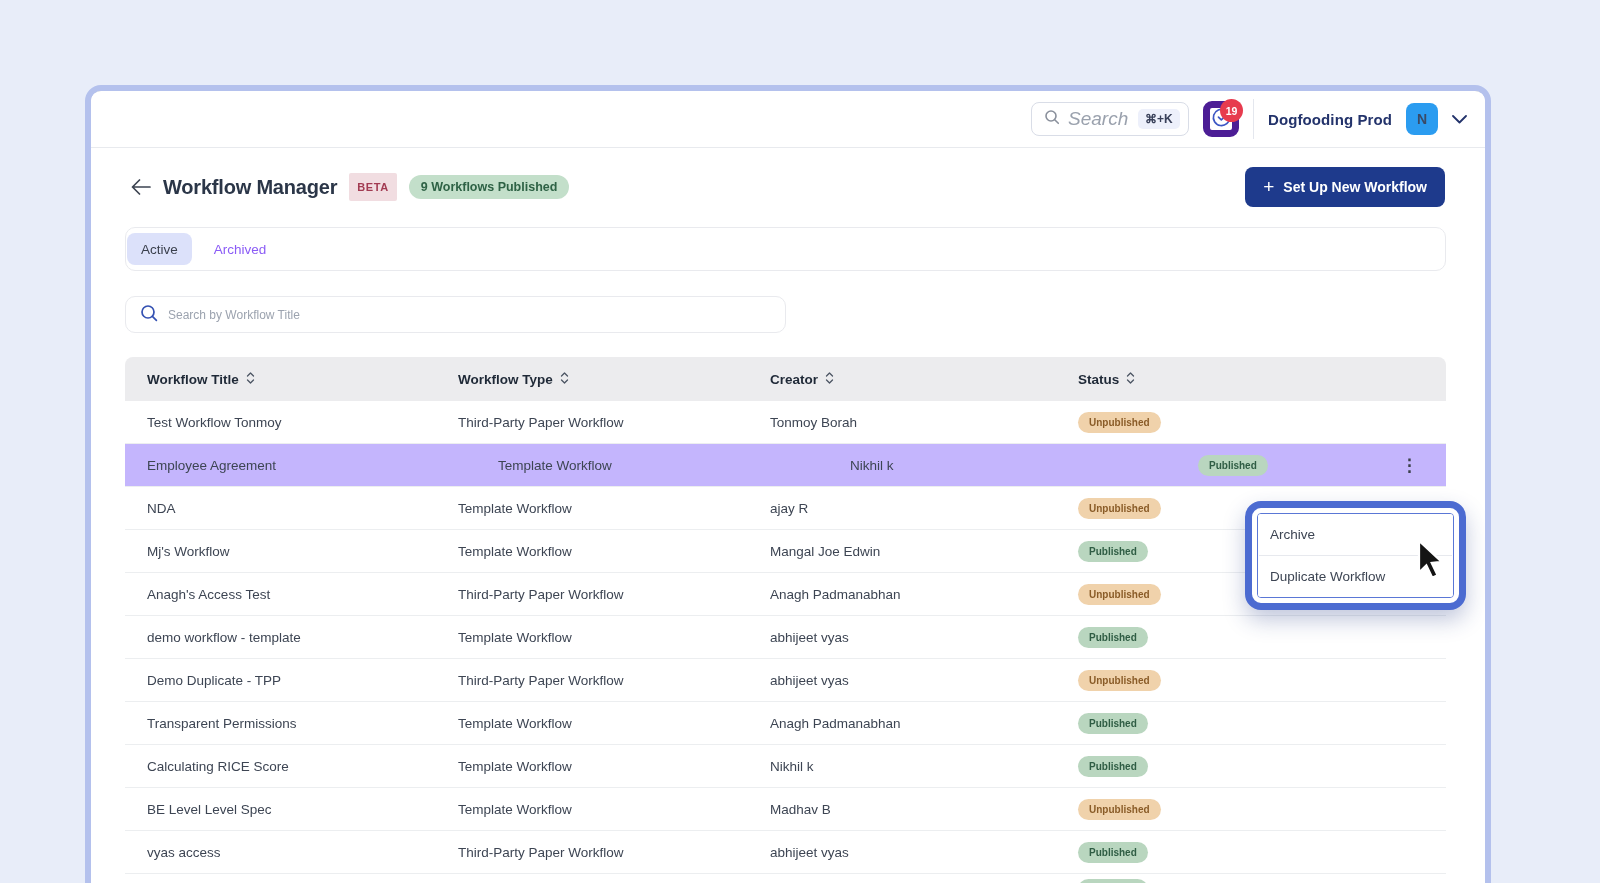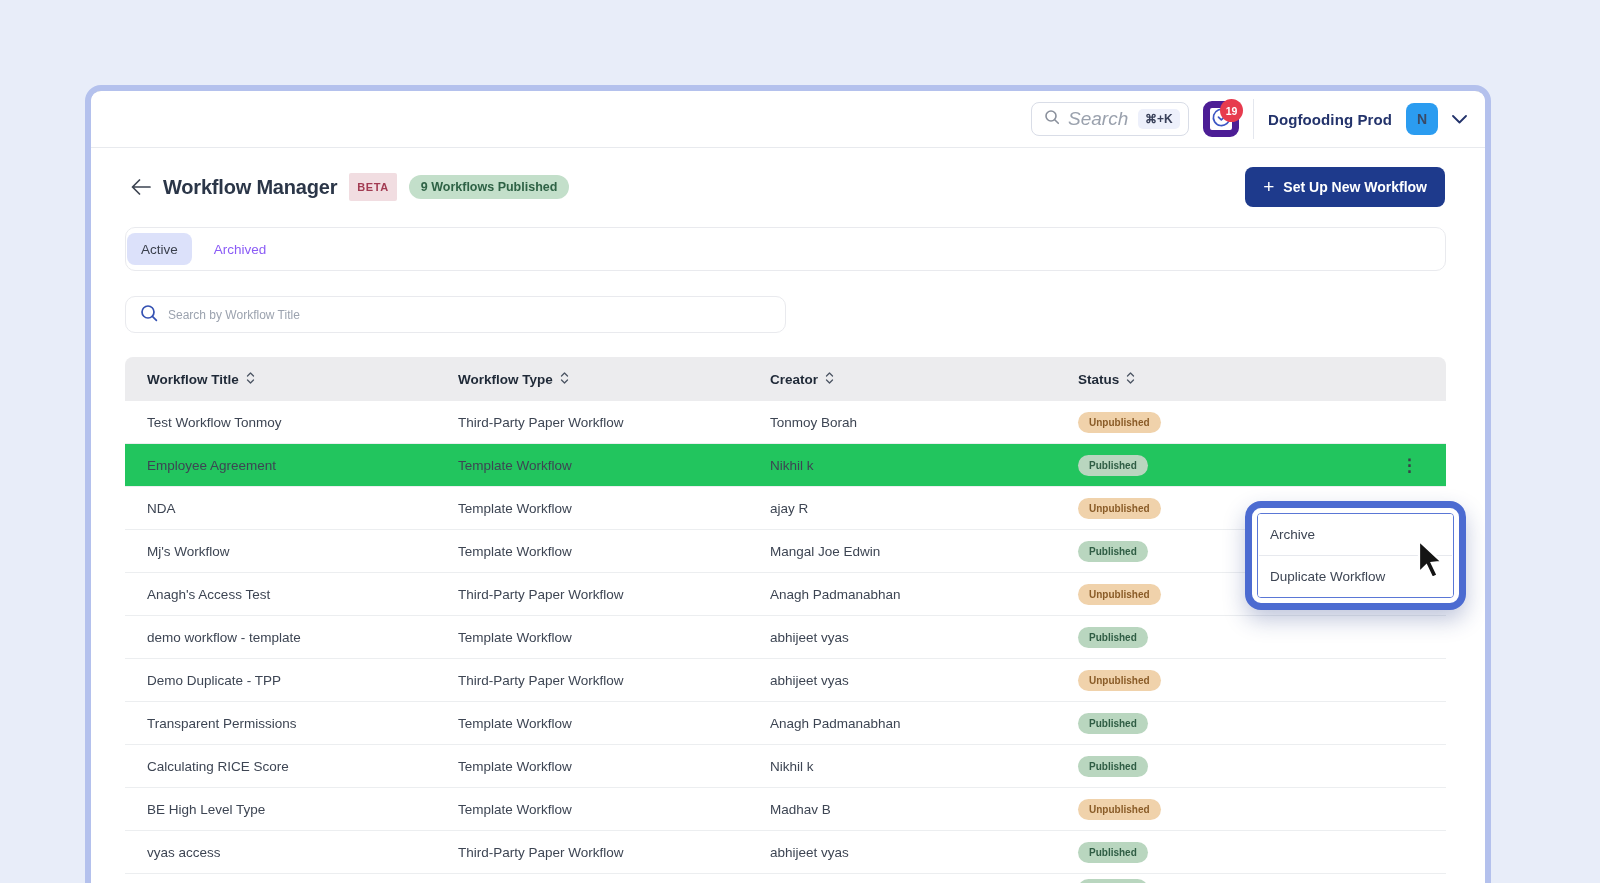--- a/index.html
+++ b/index.html
@@ -119,21 +119,21 @@
   }
   .th { display:flex; align-items:center; gap:7px;
         font-size:13.5px; font-weight:700; color:#1f2937; cursor:pointer; }
   .trow {
     position:relative; height:43px; background:#fff;
     display:grid; grid-template-columns:311px 312px 308px 1fr;
     align-items:center; padding-left:22px;
     border-bottom:1px solid #eceef0; font-size:13.5px; color:#3d4553;
     cursor:pointer;
   }
-  .trow.highlighted { background:#22c55e; }
+  .trow.highlighted { background:#c4b5fd;gap:40px; }
   .trow.partial { height:43px; align-items:flex-start; padding-top:5px; border-bottom:none; }
   .pill {
     display:inline-block; font-size:10px; font-weight:600;
     border-radius:12px; padding:4px 11px; line-height:1.3;
   }
   .pill.published { background:#b9d6bf; color:#2f5d44; }
   .pill.unpublished { background:#f0d2ab; color:#8a5c28; }
   .kebab {
     position:absolute; right:28px; top:50%; transform:translateY(-50%);
     font-size:17px; font-weight:700; color:#3a4049; letter-spacing:0;
@@ -333,21 +333,21 @@
         <div class="trow">
     <span>Calculating RICE Score</span>
     <span>Template Workflow</span>
     <span>Nikhil k</span>
     <span>
       <span class="pill published">Published</span>
     </span>
 
   </div>
         <div class="trow">
-    <span>BE High Level Type</span>
+    <span>BE Level Level Spec</span>
     <span>Template Workflow</span>
     <span>Madhav B</span>
     <span>
       <span class="pill unpublished">Unpublished</span>
     </span>
 
   </div>
         <div class="trow">
     <span>vyas access</span>
     <span>Third-Party Paper Workflow</span>

